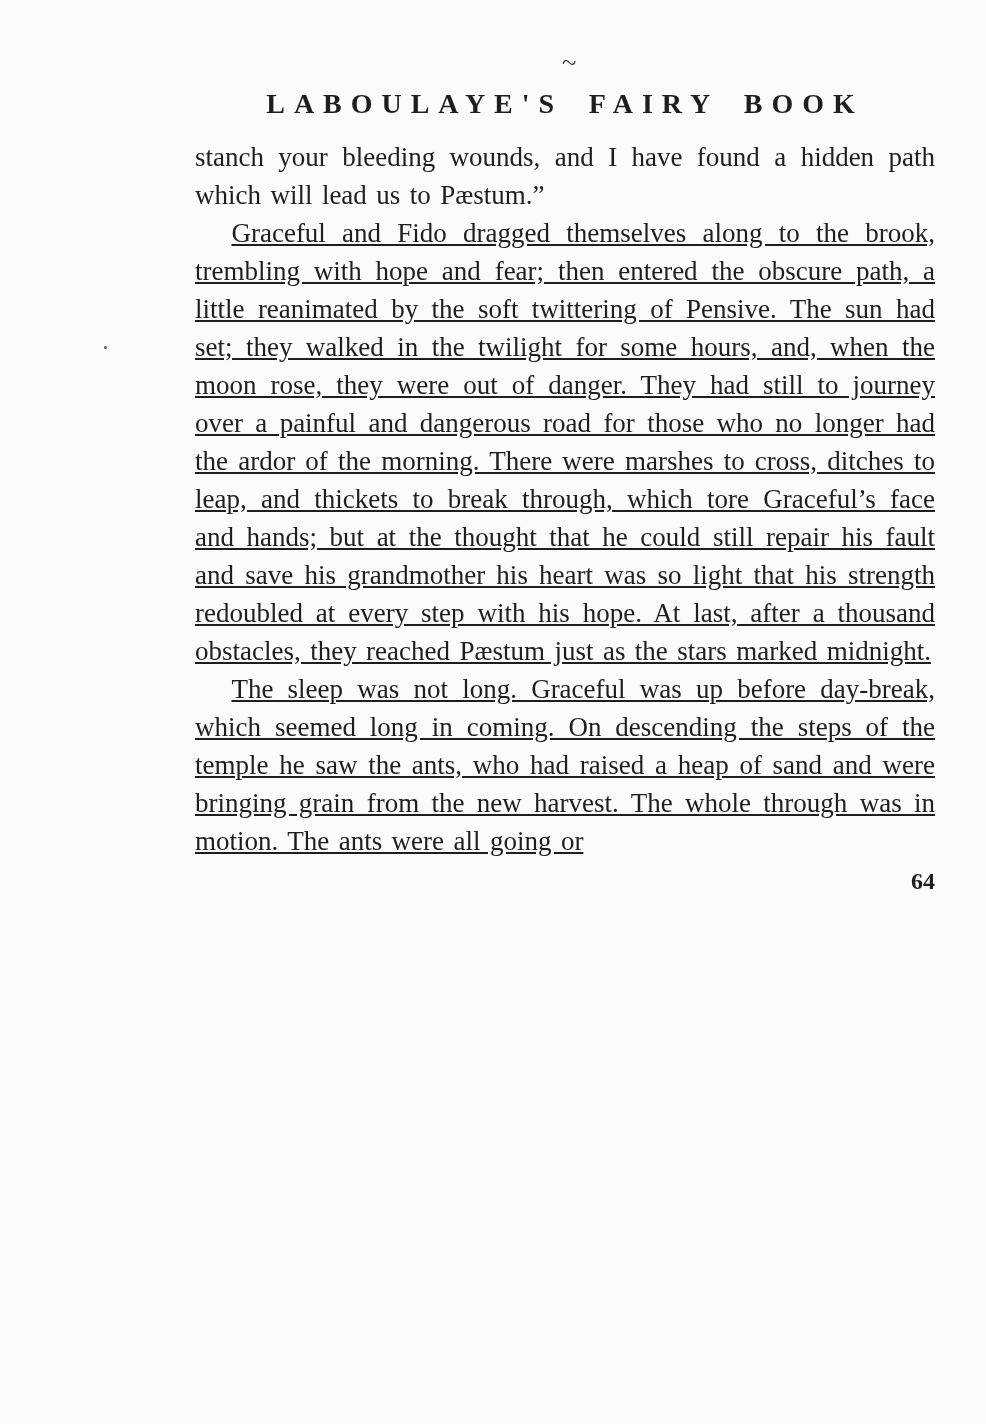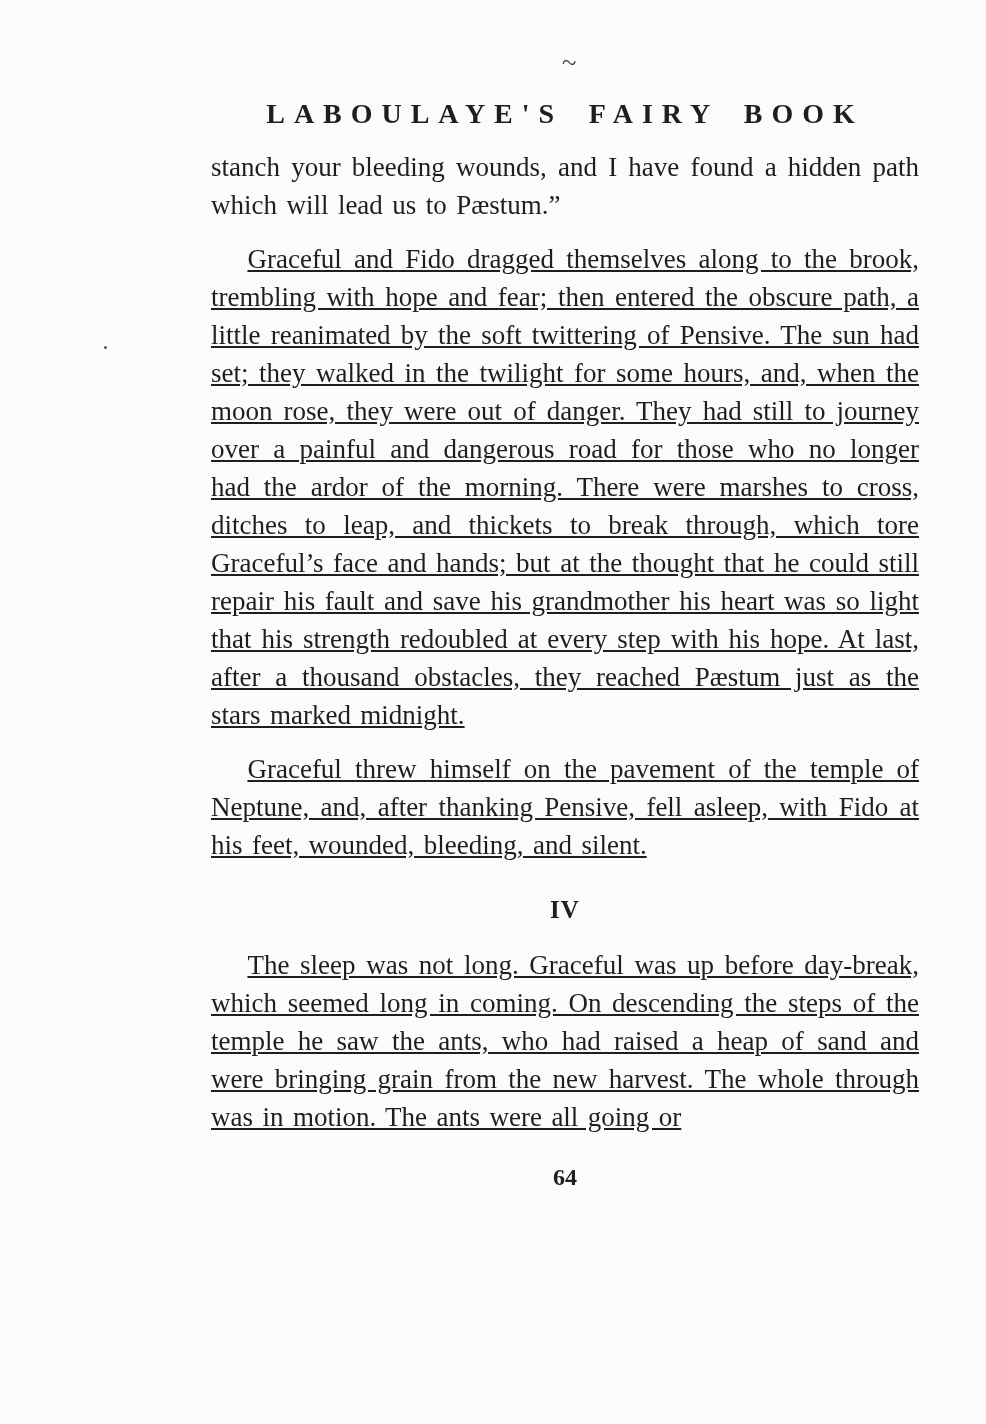--- a/index.html
+++ b/index.html
@@ -38,68 +38,66 @@
     top: 84px;
     left: 195px;
     width: 740px;
   }
   .running-head {
     text-align: center;
     font-weight: bold;
     font-size: 28px;
     letter-spacing: 0.32em;
     word-spacing: 0.35em;
-    margin: 14px 0 18px 0;
+    margin: 4px 0 18px 0;
     white-space: nowrap;
   }
   .body-text p {
-    margin: 16px;
+    margin: 0;
     font-size: 27px;
     line-height: 38px;
     text-align: justify;
     word-spacing: 0.10em;
   }
   .body-text p.indent {
     text-indent: 1.35em;
     text-decoration: underline;
   }
   .section-heading {
     text-align: center;
     font-weight: bold;
     font-size: 25px;
     letter-spacing: 0.04em;
     margin: 32px 0 22px 0;
   }
   .page-number {
-    text-align: center;
+    text-align: right;
     font-weight: bold;
     font-size: 24px;
-    margin-top: 28px;
+    margin-top: 8px;
   }
 </style>
 </head>
 <body>
 
 <span class="scan-artifact">~</span>
 
 <span class="scan-dot"></span>
 
 <div class="page-content">
 
   <h1 class="running-head">LABOULAYE'S FAIRY BOOK</h1>
 
   <div class="body-text">
 
     <p>stanch your bleeding wounds, and I have found a hidden path which will lead us to Pæstum.”</p>
 
     <p class="indent">Graceful and Fido dragged themselves along to the brook, trembling with hope and fear; then entered the obscure path, a little reanimated by the soft twittering of Pensive. The sun had set; they walked in the twilight for some hours, and, when the moon rose, they were out of danger. They had still to journey over a painful and dangerous road for those who no longer had the ardor of the morning. There were marshes to cross, ditches to leap, and thickets to break through, which tore Graceful’s face and hands; but at the thought that he could still repair his fault and save his grandmother his heart was so light that his strength redoubled at every step with his hope. At last, after a thousand obstacles, they reached Pæstum just as the stars marked midnight.</p>
 
-    <p class="indent">Graceful threw himself on the pavement of the temple of Neptune, and, after thanking Pensive, fell asleep, with Fido at his feet, wounded, bleeding, and silent.</p>
 
-    <h2 class="section-heading">IV</h2>
 
     <p class="indent">The sleep was not long. Graceful was up before day-break, which seemed long in coming. On descending the steps of the temple he saw the ants, who had raised a heap of sand and were bringing grain from the new harvest. The whole through was in motion. The ants were all going or</p>
 
   </div>
 
   <div class="page-number">64</div>
 
 </div>
 
 </body></html>

